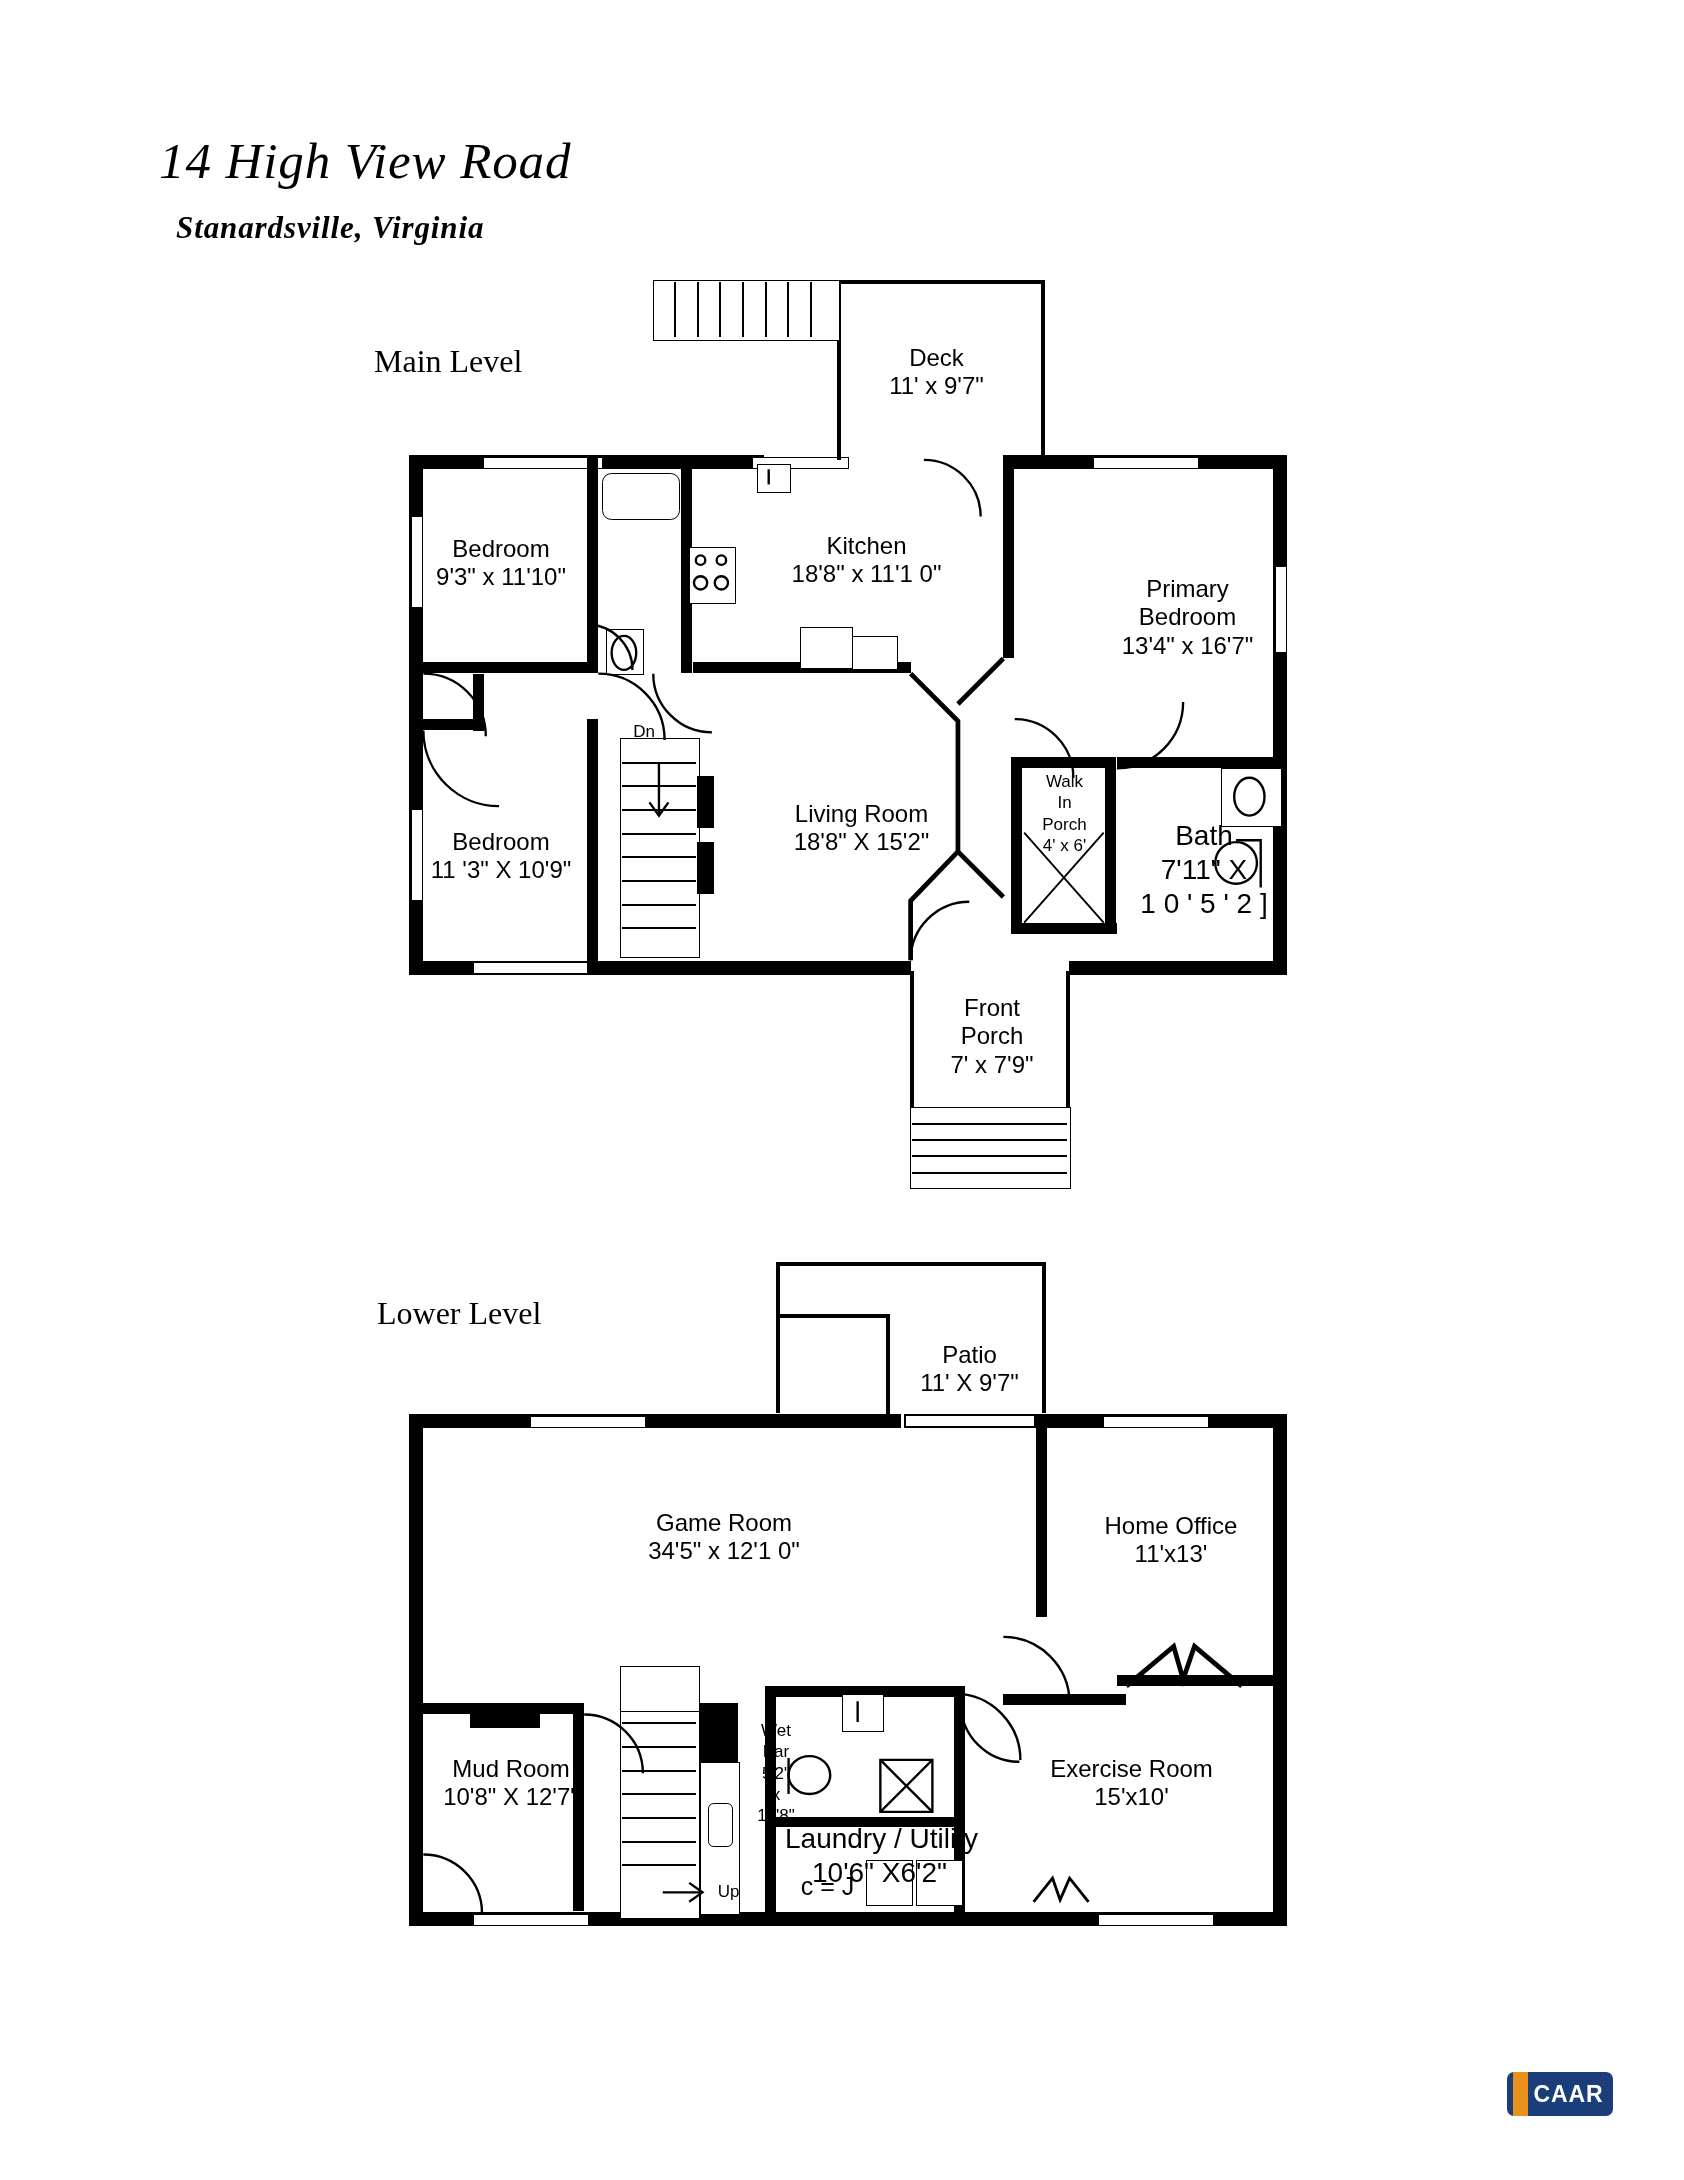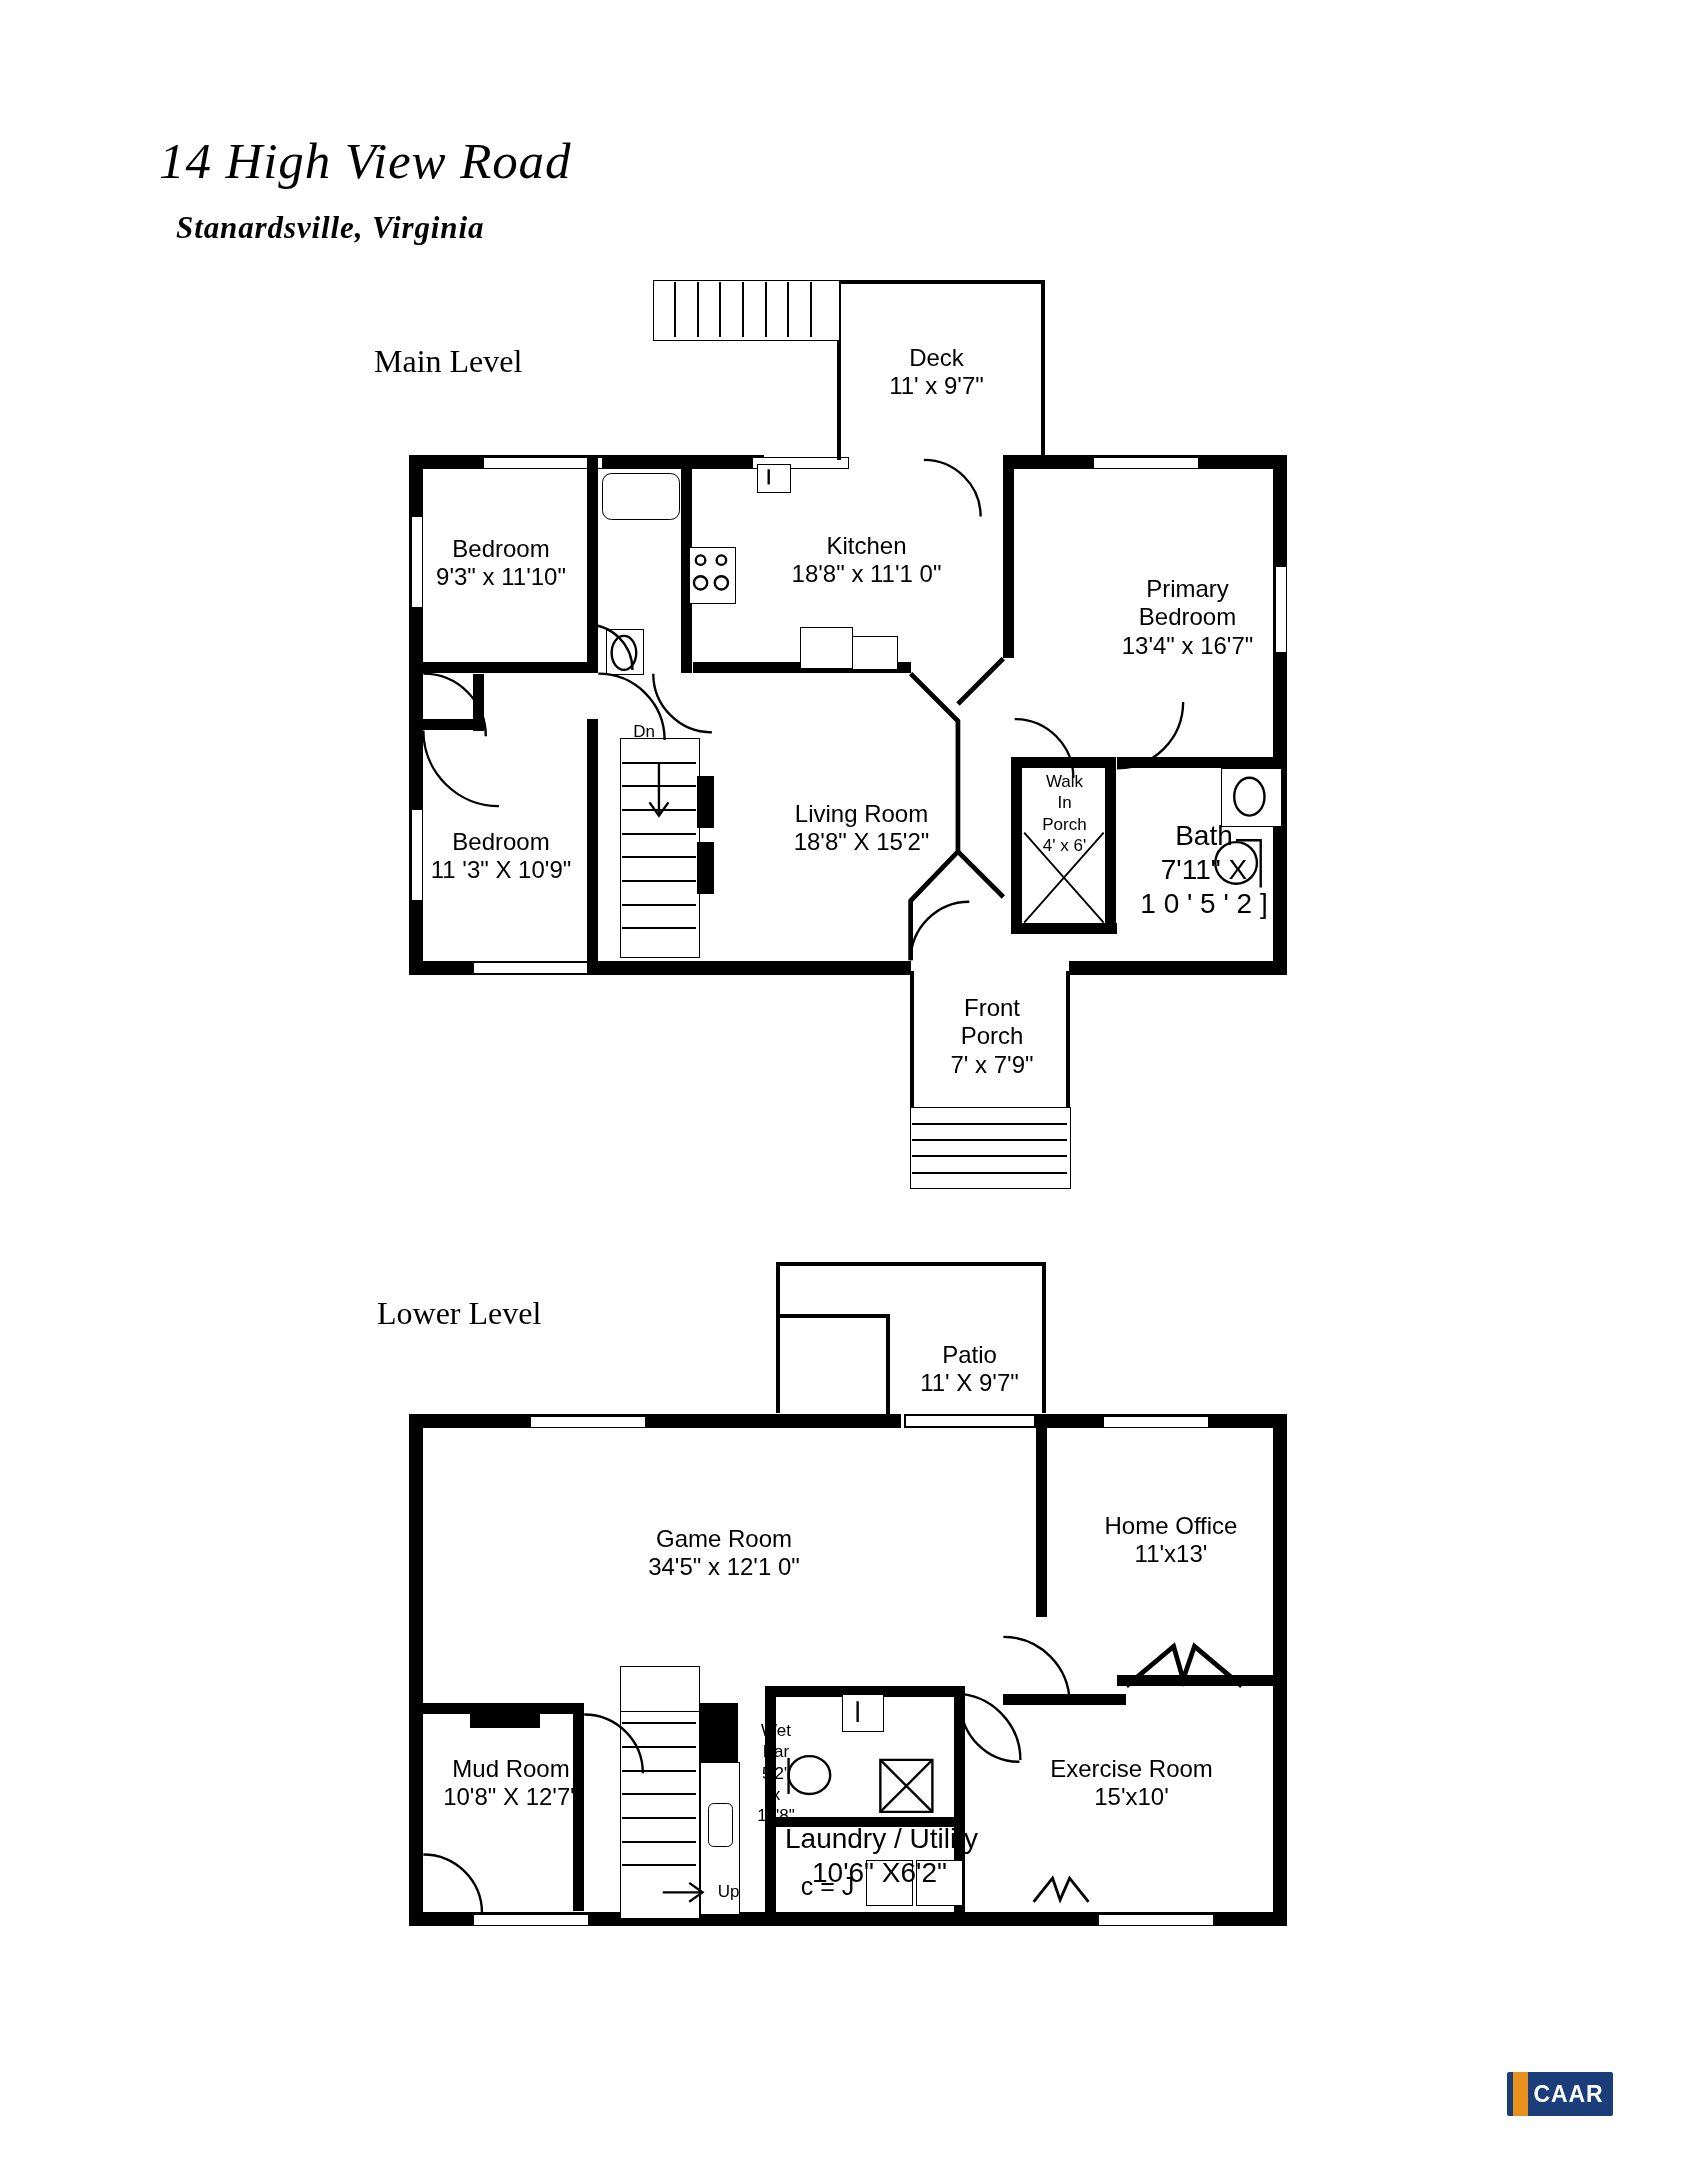--- a/index.html
+++ b/index.html
@@ -44,21 +44,21 @@
   .w{position:absolute;background:#000;}          
   .t{position:absolute;background:#000;}
   .boxthin{position:absolute;border:1.9px solid #000;background:#fff;}
   .win{position:absolute;background:#fff;border:1.9px solid #000;}
   svg.ov{position:absolute;left:0;top:0;width:1685px;height:2180px;pointer-events:none;}
 
   
   .caar{
     position:absolute;right:36px;bottom:32px;
     width:106px;height:44px;background:#1b3d7a;
-    border-radius:2px;display:flex;align-items:center;justify-content:flex-end;
+    border-radius:7px;display:flex;align-items:center;justify-content:flex-end;
     overflow:hidden;
   }
   .caar .bar{width:15px;height:44px;background:#e8911c;}
   .caar .txt{
     color:#fff;font-family:"Liberation Sans",sans-serif;font-weight:bold;
     font-size:23px;letter-spacing:0.9px;padding:0 9.5px 0 5.7px;
   }
   .caar-wrap{position:absolute;right:36px;bottom:32px;display:flex;}
 </style>
 </head>
@@ -296,21 +296,21 @@
 
   <div class="lbl xs" style="left:625px;top:721px;width:38px;">
     <span class="d">Dn</span>
   </div>
 
   <div class="lbl" style="left:875px;top:1341px;width:189px;">
     <span class="d">Patio</span>
     <span class="d">11'  X 9'7"</span>
   </div>
 
-  <div class="lbl" style="left:587px;top:1509px;width:274px;margin-top:16px;">
+  <div class="lbl" style="left:587px;top:1509px;width:274px;">
     <span class="d">Game  Room</span>
     <span class="d">34'5"  x  12'1 0"</span>
   </div>
 
   <div class="lbl" style="left:1055px;top:1512px;width:232px;">
     <span class="d">Home Office</span>
     <span class="d">11'x13'</span>
   </div>
 
   <div class="lbl" style="left:407px;top:1755px;width:208px;">

